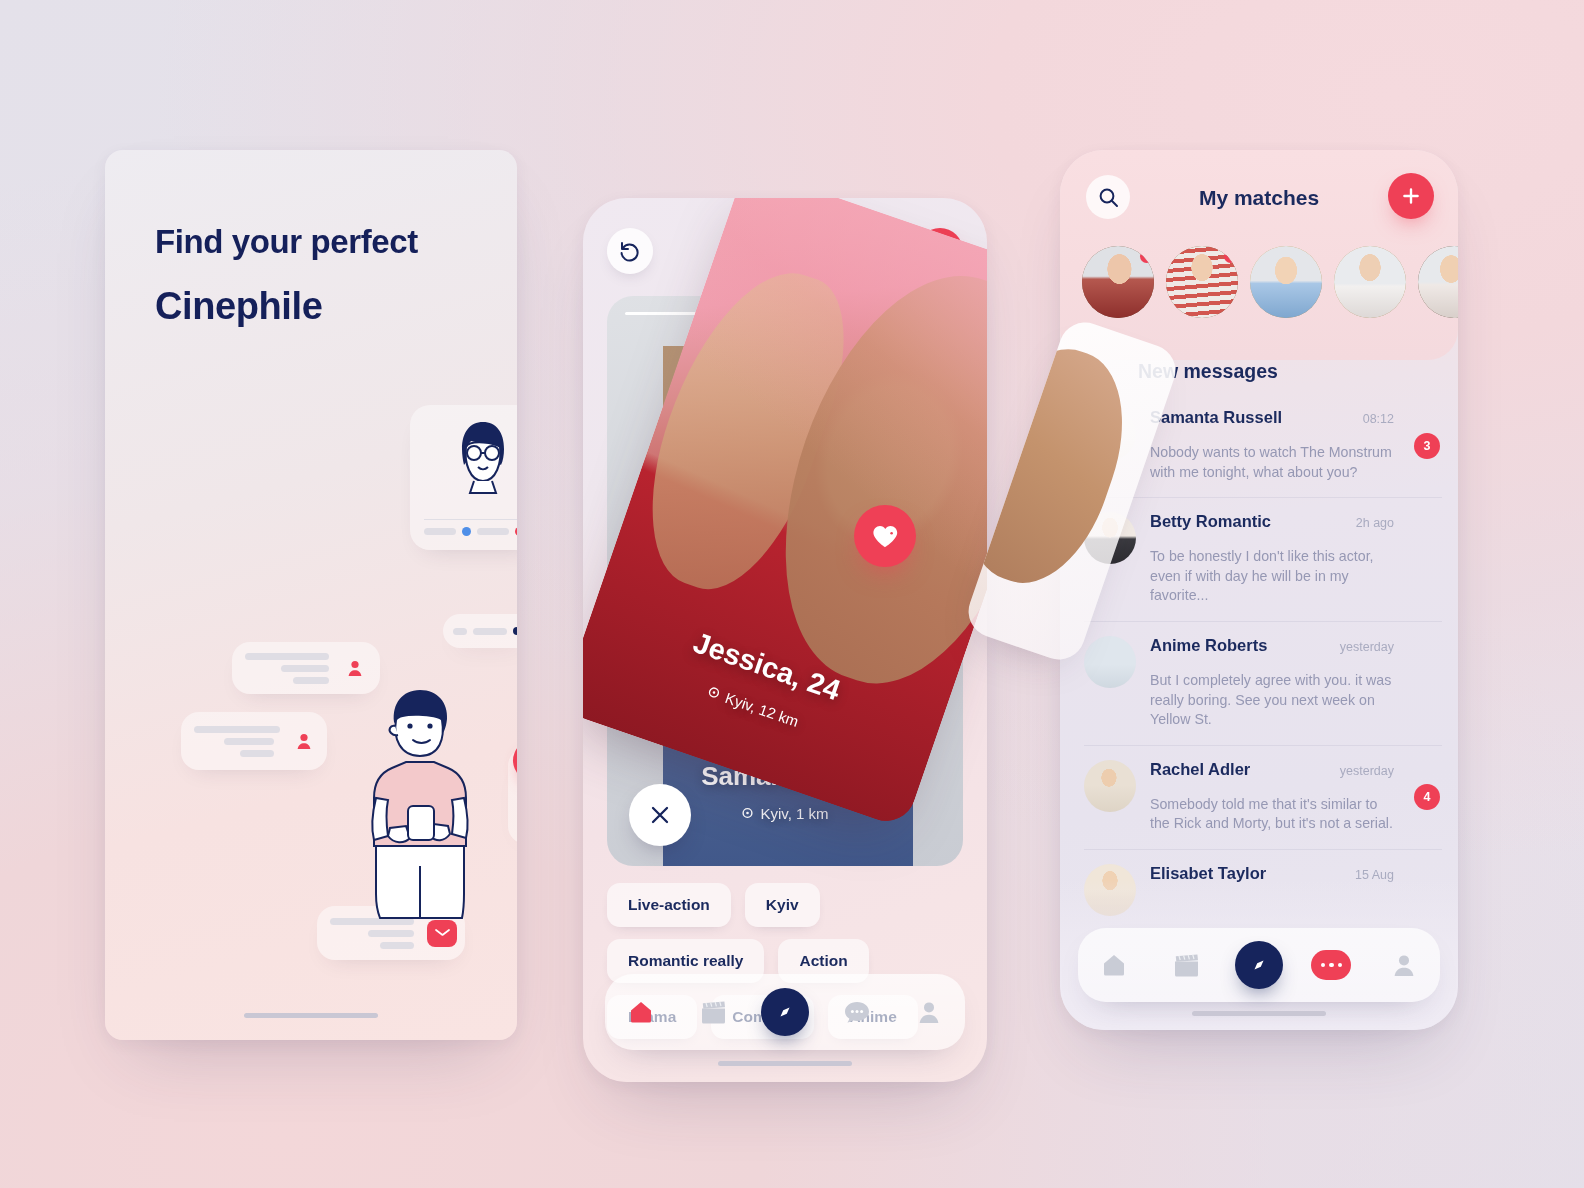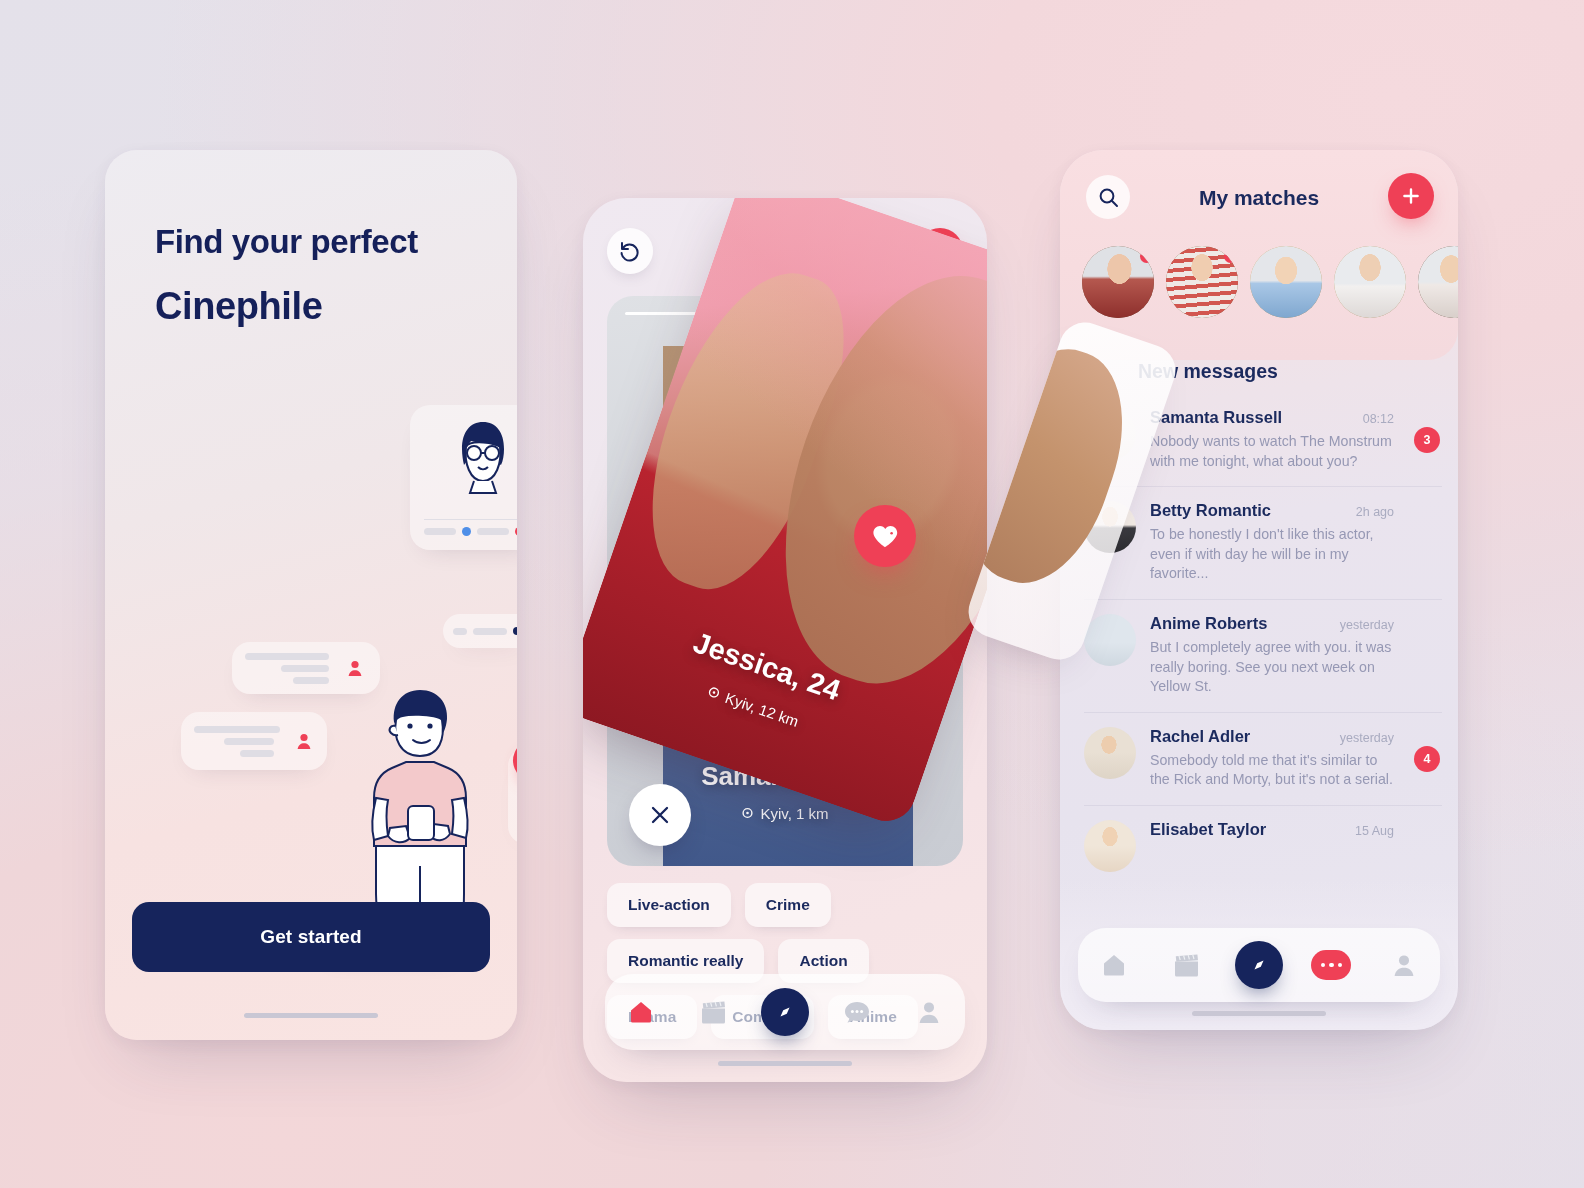--- a/index.html
+++ b/index.html
@@ -13,21 +13,21 @@
     position:relative;
   }
   .stage{ position:absolute; inset:0; }
 
   
   .phone{ position:absolute; border-radius:46px; overflow:hidden; }
 
   
   #phone-left{
     left:105px; top:150px; width:412px; height:890px;
-    border-radius:32px;
+    border-radius:18px;
     background:linear-gradient(165deg,#eeecf1 0%, #f0e7e9 38%, #f7e2e1 70%, #f9e4e2 100%);
     box-shadow:0 34px 70px -28px rgba(60,50,90,.22), 0 4px 16px rgba(60,50,90,.06);
   }
   #phone-left .head{ padding:74px 50px 0 50px; }
   .h1{ color:#15205a; font-size:33px; font-weight:700; letter-spacing:-.4px; line-height:1.12; }
   .h1.big{ font-size:38px; margin-top:24px; }
   .cta{
     position:absolute; left:27px; right:27px; bottom:68px; height:70px;
     background:#16245c; color:#fff; border:none; border-radius:17px;
     font-family:inherit; font-size:19px; font-weight:700; letter-spacing:.1px; cursor:pointer;
@@ -145,21 +145,21 @@
 
   .msgtitle{ position:absolute; left:78px; top:210px; color:#1b2a5e; font-size:19.5px; font-weight:700; }
   .msglist{ position:absolute; left:24px; right:16px; top:244px; }
   .msg{ display:flex; gap:14px; padding:14px 0 15px 0; border-bottom:1px solid rgba(150,150,180,.16); position:relative; cursor:pointer; }
   .msg:last-child{ border-bottom:none; }
   .msg .mav{ width:52px; height:52px; border-radius:50%; flex:0 0 auto; overflow:hidden; background:#dcdce2; position:relative; }
   .msg .body{ flex:1; min-width:0; padding-right:48px; }
   .msg .row1{ display:flex; align-items:baseline; justify-content:space-between; }
   .msg .nm{ color:#1b2a5e; font-size:16.5px; font-weight:700; }
   .msg .tm{ color:#a9abc0; font-size:12.5px; font-weight:500; }
-  .msg .prev{ color:#9698b4; font-size:14.2px; line-height:1.38; margin-top:5px; }
+  .msg .prev{ color:#9698b4; font-size:14.2px; line-height:1.38; margin-top:16px; }
   .badge{ position:absolute; right:2px; top:50%; transform:translateY(-50%); width:26px; height:26px; border-radius:50%;
           background:#ef4056; color:#fff; font-size:12.5px; font-weight:600; display:flex; align-items:center; justify-content:center; }
   .fade-bottom{ position:absolute; left:0; right:0; bottom:0; height:150px; border-radius:0 0 44px 44px;
                 background:linear-gradient(180deg, rgba(236,232,242,0) 0%, rgba(238,234,243,.85) 45%, rgba(240,236,245,1) 100%); pointer-events:none;}
 
   
   .overlap-card{ position:absolute; left:1012px; top:326px; width:120px; height:330px;
      background:linear-gradient(150deg, rgba(255,255,255,.92), rgba(250,246,248,.8));
      border-radius:26px; transform:rotate(19deg); box-shadow:0 20px 44px -24px rgba(70,50,80,.35); z-index:12; overflow:hidden;}
   .overlap-hair{ position:absolute; left:-46px; top:30px; width:140px; height:240px; border-radius:50% 46% 45% 50%;
@@ -284,21 +284,20 @@
         <path d="M26 118c-4 16-5 30-2 42l14-4c-2-14-2-26 0-36z" fill="#fff" stroke="#16245c" stroke-width="2"></path>
         <path d="M114 118c4 16 5 28 2 40l-14-4c2-14 2-24 0-34z" fill="#fff" stroke="#16245c" stroke-width="2"></path>
         <path d="M38 156c6 8 16 8 22 2l-4-12-16 2z" fill="#fff" stroke="#16245c" stroke-width="2"></path>
         <path d="M100 154c-6 8-14 8-20 2l4-12 14 2z" fill="#fff" stroke="#16245c" stroke-width="2"></path>
         <rect x="58" y="126" width="26" height="34" rx="5" fill="#fff" stroke="#16245c" stroke-width="2"></rect>
         <path d="M26 166h88v48c0 14-2 24-2 24H30s-4-10-4-24z" fill="#fff" stroke="#16245c" stroke-width="2"></path>
         <path d="M70 186v52" stroke="#16245c" stroke-width="2"></path>
       </svg>
     </div>
 
-    <button class="cta">Get started</button>
     <div class="home-bar"></div>
   </div>
 
   <div class="phone" id="phone-mid">
 
     <div class="topbar">
       <button class="circ-btn">
         <svg class="svgi" width="22" height="22" viewBox="0 0 22 22">
             <path d="M4 8a8 8 0 1 1-1.4 5" stroke="#16245c" stroke-width="2" fill="none" stroke-linecap="round"></path>
             <path d="M3 3v6h6" stroke="#16245c" stroke-width="2" fill="none" stroke-linecap="round" stroke-linejoin="round"></path>
@@ -350,21 +349,21 @@
               <circle cx="6.5" cy="6" r="4.4" fill="none" stroke="#fff" stroke-width="1.4"></circle>
               <circle cx="6.5" cy="6" r="1.3" fill="#fff"></circle>
             </svg>
           <span>Kyiv, 12 km</span>
         </div>
       </div>
     </div>
 
     <div class="genres">
       <button class="chip">Live-action</button>
-      <button class="chip">Crime</button>
+      <button class="chip">Kyiv</button>
       <button class="chip">Romantic really</button>
       <button class="chip">Action</button>
       <button class="chip">Drama</button>
       <button class="chip">Comedy</button>
       <button class="chip">Anime</button>
     </div>
 
     <div class="tabbar" style="left:22px; right:22px; bottom:32px; height:76px;">
       <button class="tab">
         <svg class="svgi" width="26" height="26" viewBox="0 0 26 26">

